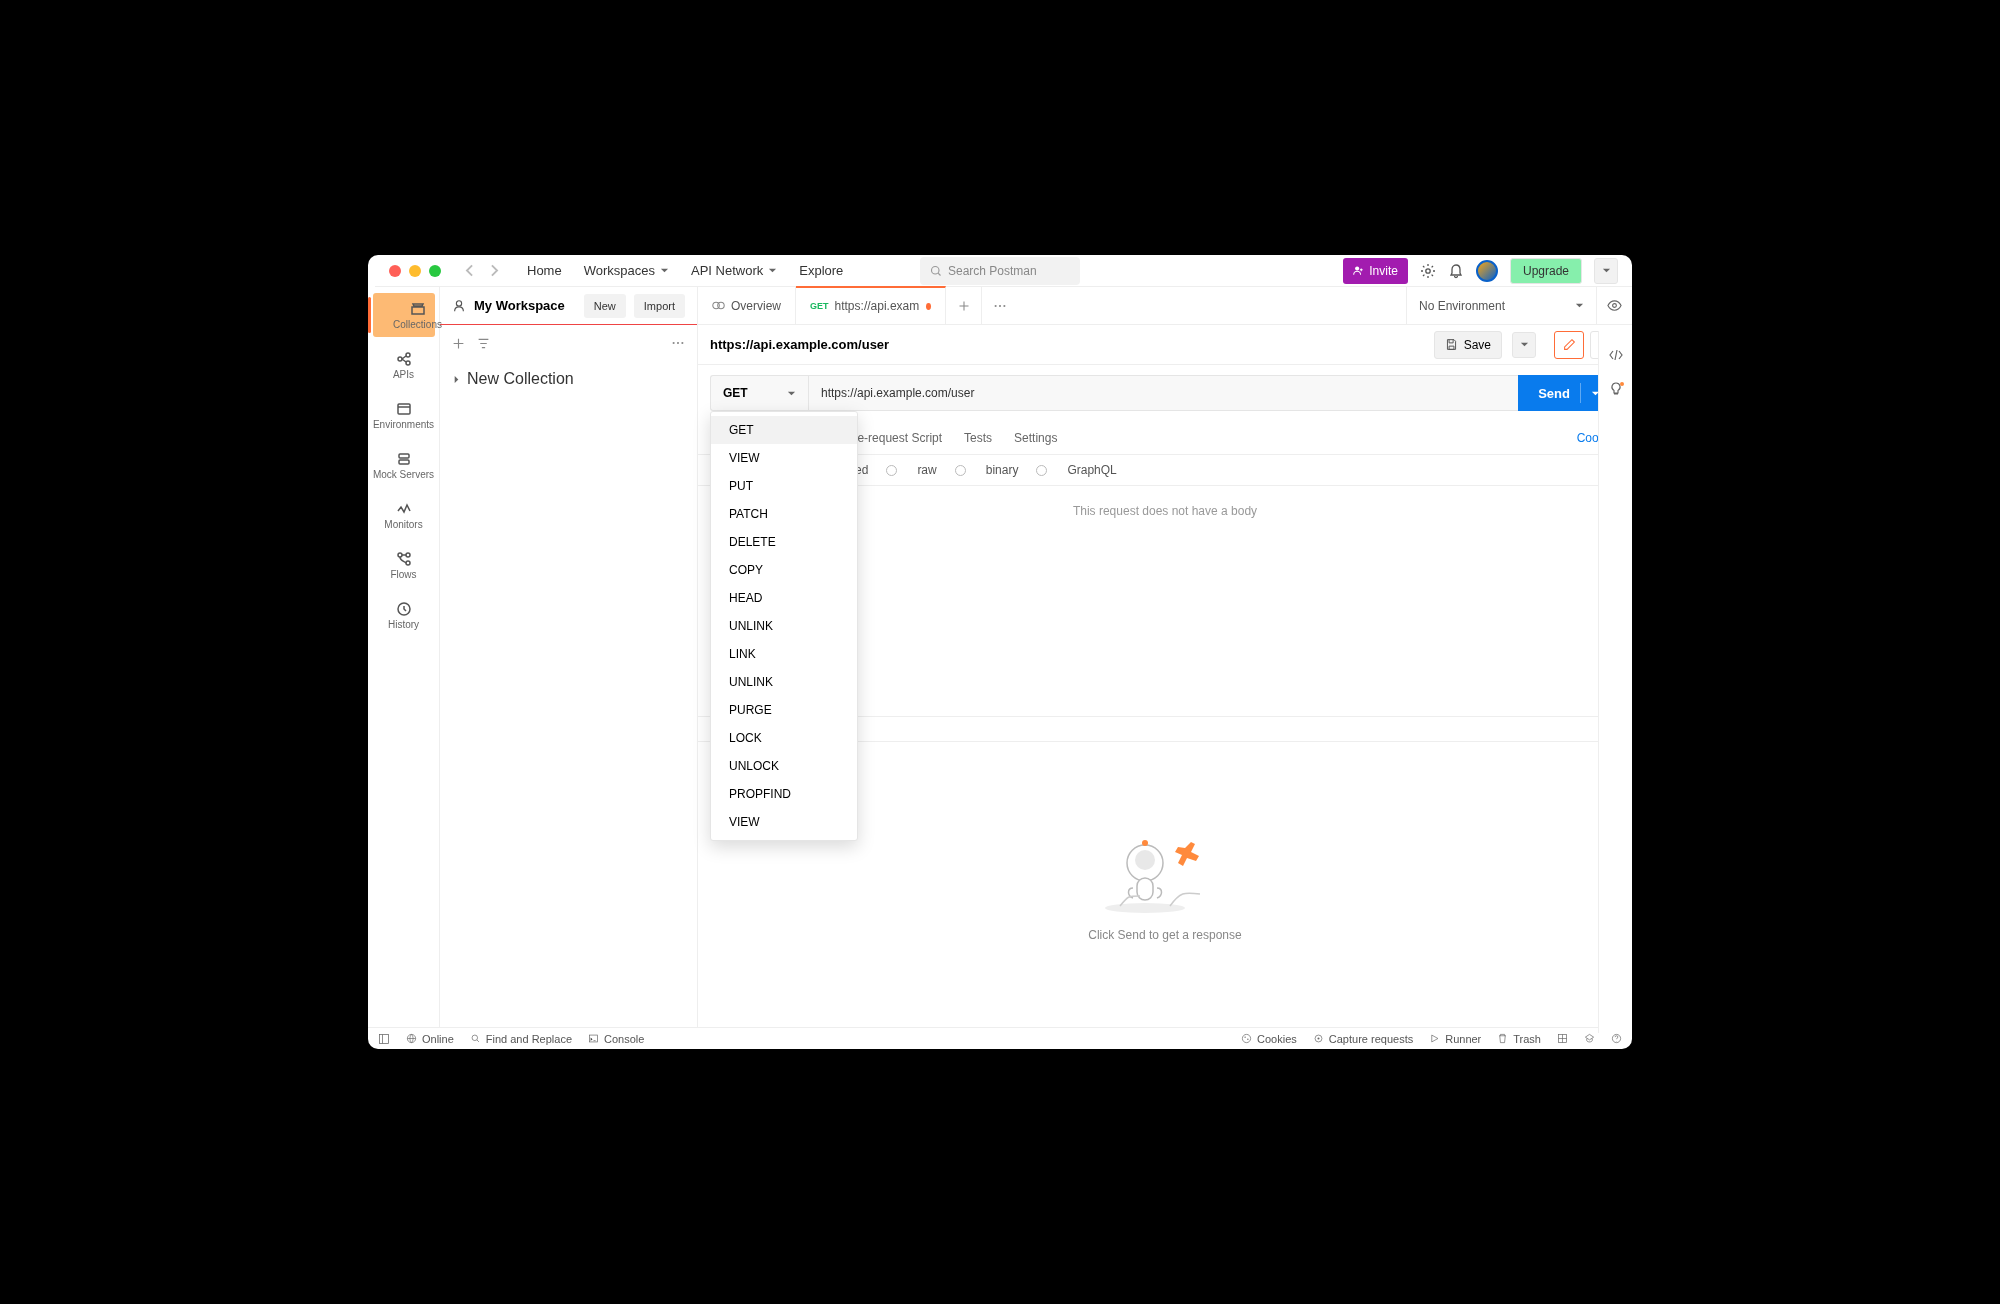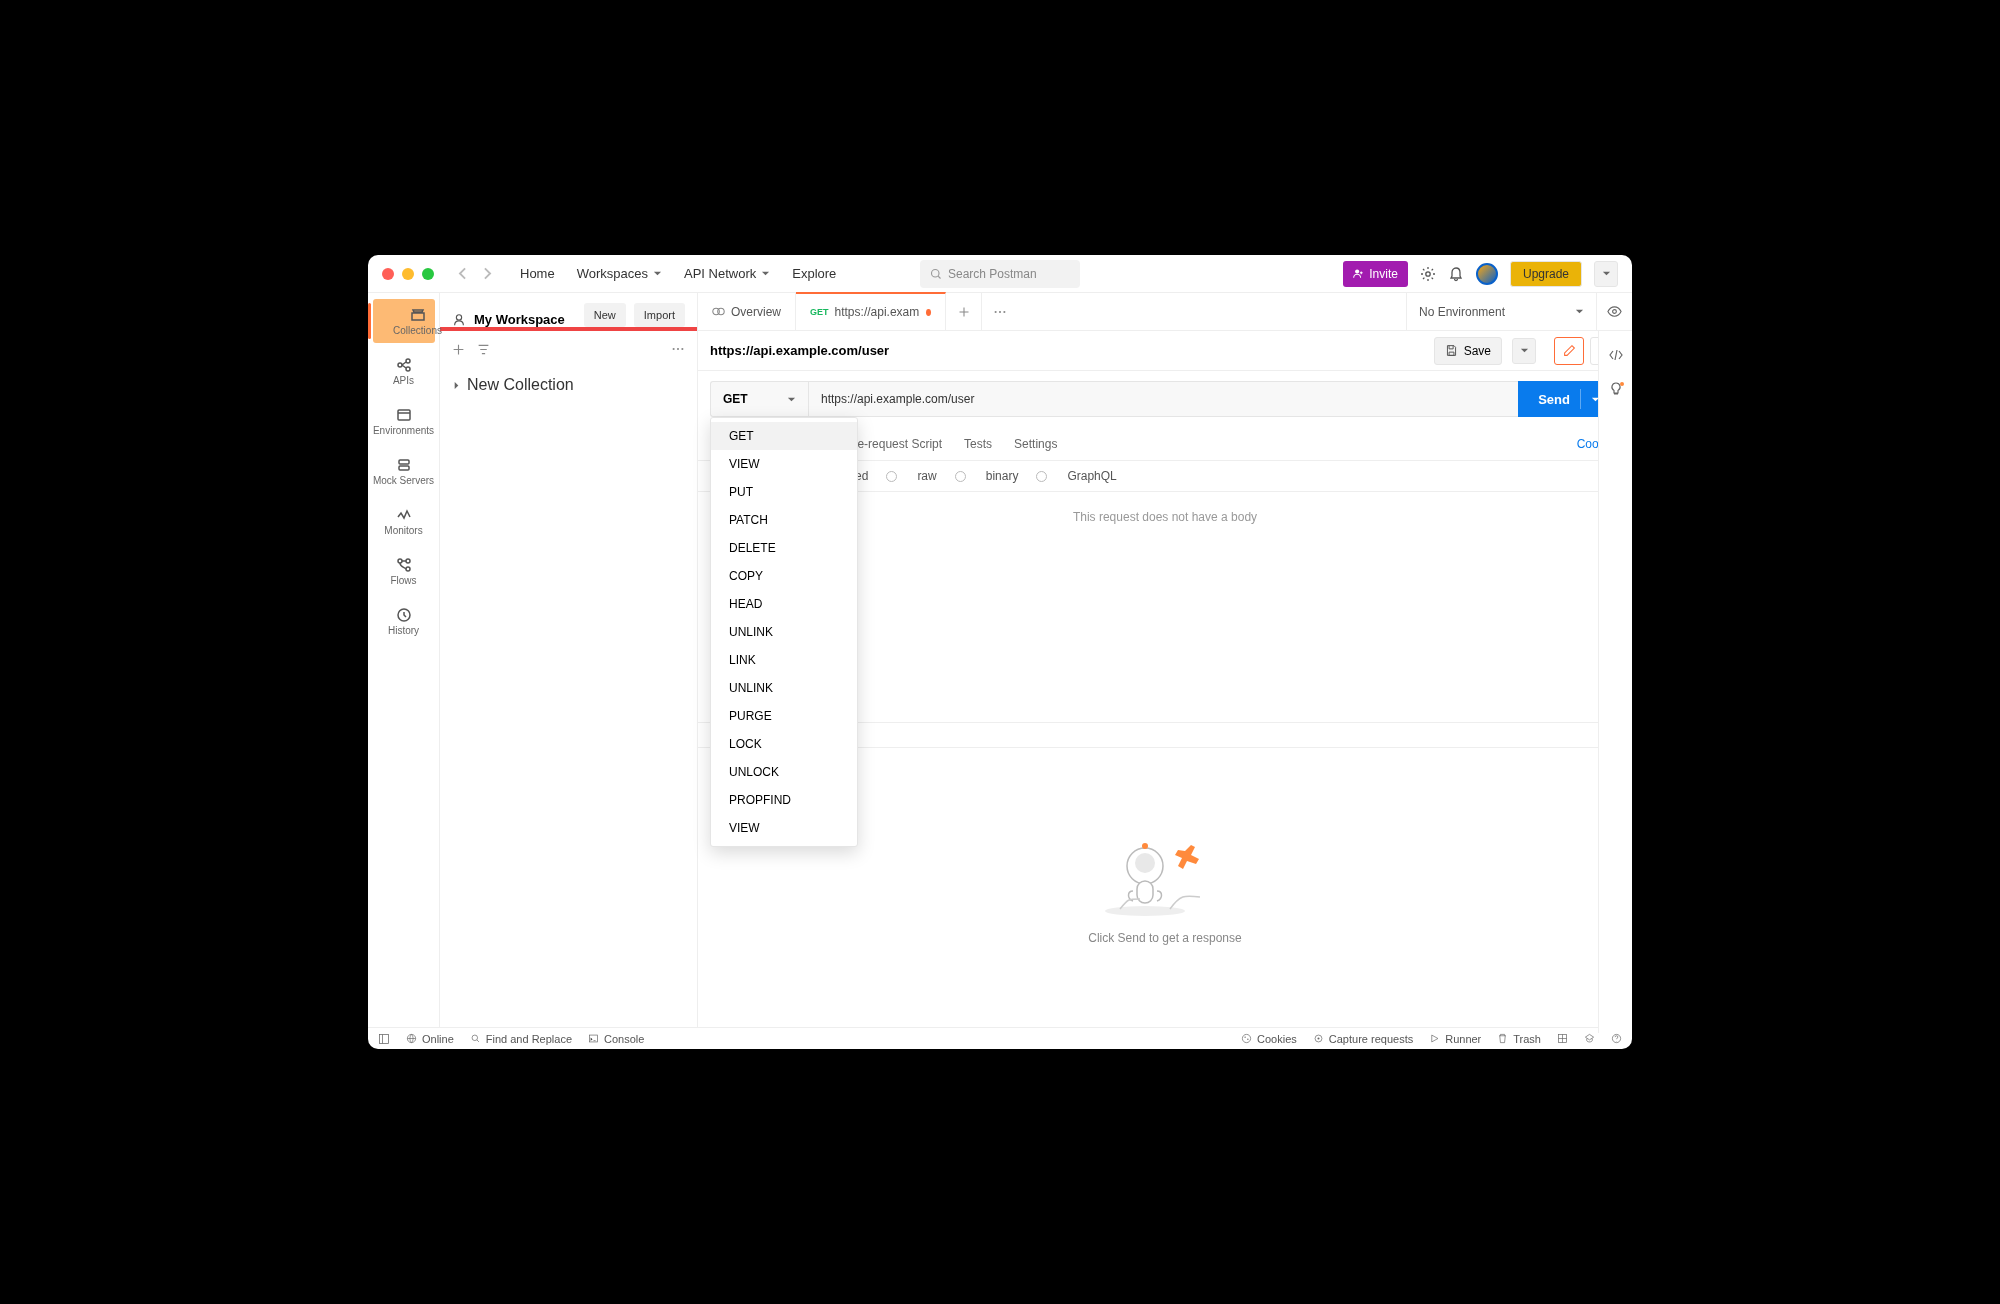--- a/index.html
+++ b/index.html
@@ -1,43 +1,43 @@
 <!DOCTYPE html>
 <html><head>
 <meta charset="utf-8">
 <style>
   * { box-sizing: border-box; margin: 0; padding: 0; font-family: -apple-system, BlinkMacSystemFont, "Segoe UI", Helvetica, Arial, sans-serif; }
   body { background: #000; display: flex; align-items: center; justify-content: center; height: 100vh; }
   .window { width: 1264px; height: 794px; background: #fff; border-radius: 10px; overflow: hidden; display: flex; flex-direction: column; box-shadow: 0 10px 40px rgba(0,0,0,.4); position: relative; }
-  .titlebar { height: 38px; display: flex; align-items: center; padding: 0 14px; border-bottom: 1px solid #eee; gap: 14px; }
+  .titlebar { height: 32px; display: flex; align-items: center; padding: 0 14px; border-bottom: 1px solid #eee; gap: 14px; margin-left: 7px; }
   .traffic { display: flex; gap: 8px; }
   .tl { width: 12px; height: 12px; border-radius: 50%; }
   .tl.r { background:#ff5f57;} .tl.y{background:#febc2e;} .tl.g{background:#28c840;}
   .nav-arrows { display:flex; gap:12px; margin-left:8px; color:#aaa;}
   .nav-arrows svg{width:13px;height:13px;}
   .topmenu { display:flex; gap:22px; margin-left:12px; font-size:13px; color:#333;}
   .topmenu-item{display:flex;align-items:center;gap:5px;cursor:pointer;}
   .topmenu-item svg{width:9px;height:9px;fill:#666;}
   .search-pill{margin-left:auto;margin-right:auto;position:absolute;left:50%;transform:translateX(-50%);background:#f2f2f2;border-radius:4px;height:28px;width:160px;display:flex;align-items:center;gap:6px;padding:0 10px;color:#888;font-size:12px;}
   .right-tools{margin-left:auto;display:flex;align-items:center;gap:12px;}
   .invite-btn{background:#a21caf;color:#fff;border:none;border-radius:3px;height:26px;padding:0 10px;font-size:12px;display:flex;align-items:center;gap:5px;}
   .icon-gear,.icon-bell{color:#555;}
   .avatar{width:22px;height:22px;border-radius:50%;background:linear-gradient(135deg,#f7a614,#0a61c9);border:2px solid #0a61c9;}
-  .upgrade-btn{background:#eab308;border:1px solid #e5e5e5;border-radius:3px;height:26px;padding:0 12px;font-size:12px;color:#333;}
+  .upgrade-btn{background:#86efac;border:1px solid #e5e5e5;border-radius:3px;height:26px;padding:0 12px;font-size:12px;color:#333;}
   .chev-btn{background:#f2f2f2;border:1px solid #e5e5e5;border-radius:3px;height:26px;width:24px;display:flex;align-items:center;justify-content:center;}
 
   .content{flex:1;display:flex;min-height:0;}
   .leftcol{width:72px;border-right:1px solid #eee;display:flex;flex-direction:column;align-items:center;padding-top:6px;}
   .leftcol .tile{width:62px;height:44px;display:flex;flex-direction:column;align-items:center;justify-content:center;gap:2px;color:#666;font-size:10px;margin-bottom:6px;border-radius:3px;cursor:pointer;}
   .leftcol .tile.active{background:#fdba74;position:relative;padding-left:28px;}
   .leftcol .tile.active::before{content:"";position:absolute;left:-5px;top:4px;bottom:4px;width:3px;background:#ff6c37;border-radius:2px;}
   .leftcol svg{width:16px;height:16px;fill:none;stroke:#555;stroke-width:1.5;}
 
   .sidepanel{width:258px;border-right:1px solid #eee;display:flex;flex-direction:column;}
-  .ws-head{height:38px;display:flex;align-items:flex-end;padding:0 12px;gap:8px;border-bottom:4px solid #ef4444;font-size:13px;font-weight:600;}
+  .ws-head{height:38px;display:flex;align-items:center;padding:0 12px;gap:8px;border-bottom:1px solid #ef4444;font-size:13px;font-weight:600;}
   .ws-head .spacer{flex:1;}
   .pill-btn{background:#f2f2f2;border:none;border-radius:3px;height:24px;padding:0 10px;font-size:11px;color:#333;cursor:pointer;}
   .sp-tools{height:36px;display:flex;align-items:center;padding:0 12px;gap:12px;color:#777;}
   .sp-tools .dots{margin-left:auto;}
   .tree{padding:6px 12px;font-size:16px;color:#333;}
   .tree-row{display:flex;align-items:center;gap:6px;height:24px;cursor:pointer;}
   .tree-row svg{width:9px;height:9px;fill:#666;}
 
   .main{flex:1;display:flex;flex-direction:column;min-width:0;}
   .tabs{height:38px;display:flex;align-items:stretch;border-bottom:1px solid #eee;}

